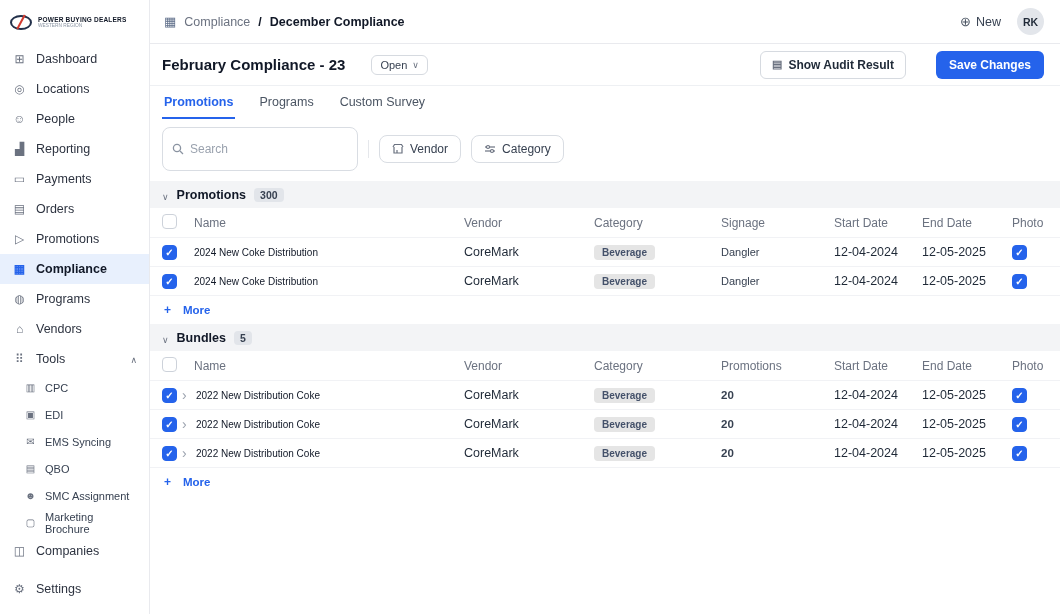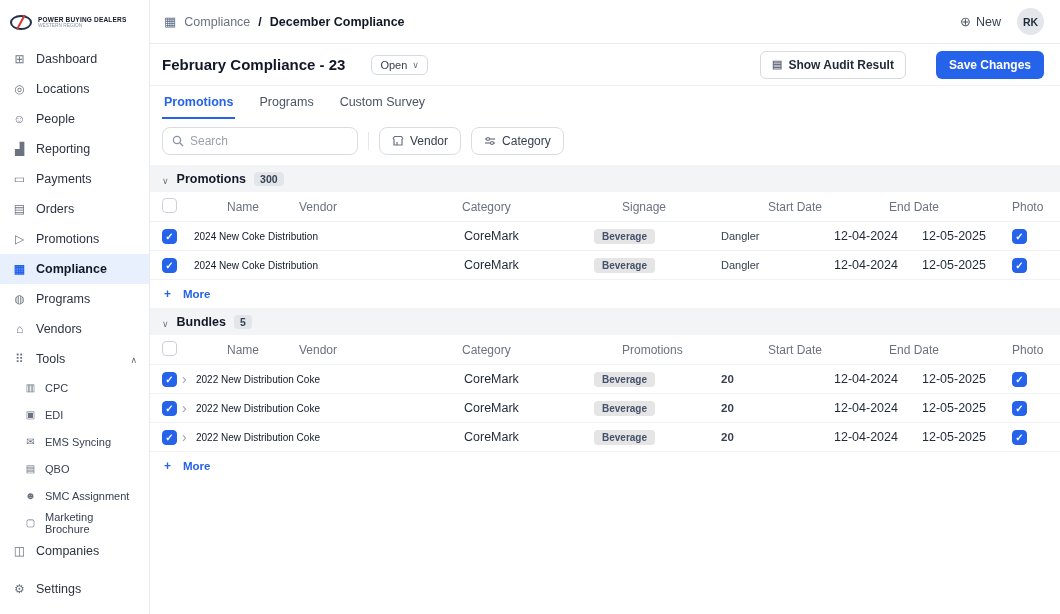--- a/index.html
+++ b/index.html
@@ -63,42 +63,42 @@
   .btn-secondary .ico { color:#6b7280; font-size:11px; }
   .btn-primary { background:#2563eb; color:#fff; border:none; border-radius:6px;
     padding:7px 13px; font-size:12px; font-weight:600; cursor:pointer; font-family:inherit;margin-left:20px; }
 
   .tabs { display:flex; gap:22px; padding:0 12px; height:33px; align-items:stretch; }
   .tab { display:flex; align-items:center; font-size:12.5px; color:#4b5563; cursor:pointer;
     border-bottom:2px solid transparent; padding:0 2px; }
   .tab.active { color:#2563eb; font-weight:700; border-bottom-color:#2563eb; }
 
   .filters { display:flex; align-items:center; gap:10px; padding:8px 12px 10px 12px; }
-  .search-box { width:196px; height:28px; border:1px solid #d9dde3; border-radius:8px;
+  .search-box { width:196px; height:44px; border:1px solid #d9dde3; border-radius:8px;
     display:flex; align-items:center; gap:6px; padding:0 9px; background:#fff; }
   .search-box input { border:none; outline:none; flex:1; font-size:12px; color:#374151;
     font-family:inherit; min-width:0; background:transparent; }
   .search-box input::placeholder { color:#9aa2ae; }
   .vdiv { width:1px; height:18px; background:#e5e7eb; }
   .filter-btn { height:28px; border:1px solid #d9dde3; border-radius:8px; background:#fff;
     display:flex; align-items:center; gap:6px; padding:0 12px; font-size:12px; color:#374151;
     cursor:pointer; font-family:inherit; }
   .filter-btn svg, .search-box svg { flex:none; }
 
   .section-bar { background:#f3f4f6; height:27px; display:flex; align-items:center; gap:8px;
     padding:0 12px; }
   .section-title { font-size:12.5px; font-weight:700; color:#111827; }
   .count-badge { background:#e2e5ea; border-radius:4px; padding:1px 6px; font-size:10.5px;
     font-weight:600; color:#374151; }
 
   .trow { display:grid; align-items:center; padding:0 8px 0 12px; height:29px;
     border-bottom:1px solid #f1f2f5; font-size:12.5px; color:#1f2937; }
   .cols-promo { grid-template-columns:32px minmax(0,1fr) 130px 127px 113px 88px 90px 40px; }
   .cols-bundle { grid-template-columns:20px 14px minmax(0,1fr) 130px 127px 113px 88px 90px 40px; }
-  .thead { height:30px; color:#6b7280; font-size:12px; font-weight:400;gap:33px; }
+  .thead { height:30px; color:#6b7280; font-size:12px; font-weight:400; }
   .cell-name { font-size:10px; color:#111827; white-space:nowrap; overflow:hidden; }
   .cell-small { font-size:11px; color:#374151; }
   .cell-num { font-size:11.5px; font-weight:600; color:#374151; }
   .cat-badge { display:inline-block; background:#e5e5e5; color:#44516a; font-size:10px;
     font-weight:700; padding:2px 8px; border-radius:4px; }
   .checkbox { width:15px; height:15px; border-radius:4px; border:1.5px solid #cdd2da;
     background:#fff; display:inline-flex; align-items:center; justify-content:center;
     cursor:pointer; }
   .checkbox.checked { background:#2563eb; border-color:#2563eb; }
   .checkbox.checked::after { content:"✓"; color:#fff; font-size:10px; font-weight:700; }

